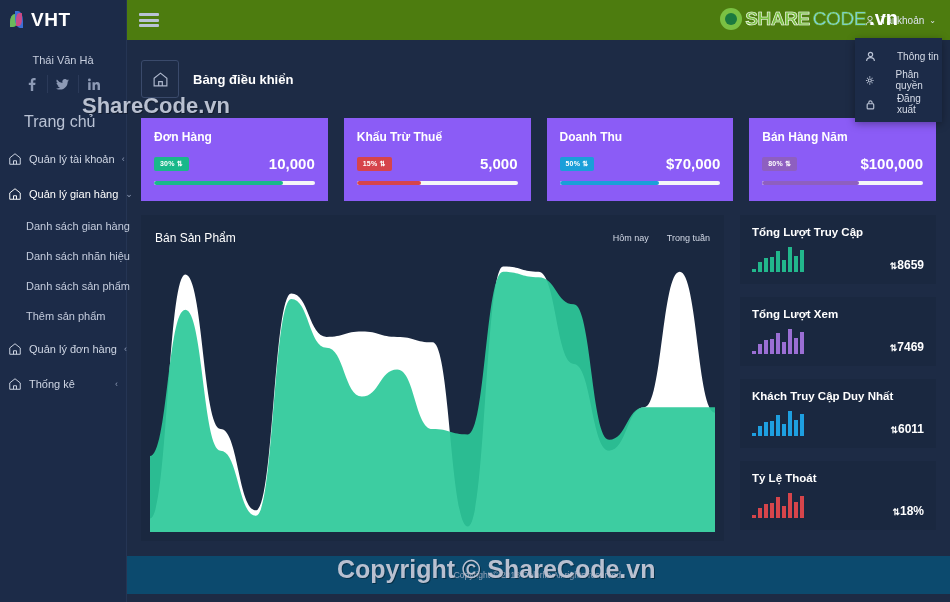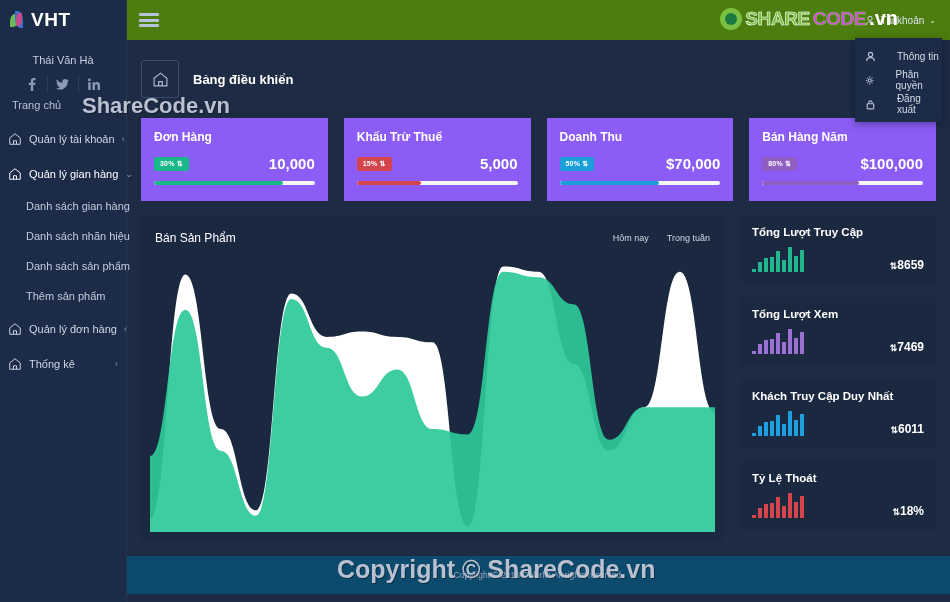--- a/index.html
+++ b/index.html
@@ -40,22 +40,22 @@
   }
   .socials a {
     width: 31px; height: 18px; display: flex; align-items: center; justify-content: center;
     color: #8d9ab5; font-size: 11px; text-decoration: none;
     border-right: 1px solid #2b3a59;
   }
   .socials a:last-child { border-right: none; }
   .socials svg { fill: #8d9ab5; }
 
   .nav-caption {
-    margin-top: 6px; padding-left: 12px;
-    color: #b9c2d4; font-size: 11px;
+    margin-top: 20px; padding-left: 24px;
+    color: #b9c2d4; font-size: 16px;
   }
   .nav { margin-top: 10px; }
   .nav-item {
     height: 35px; display: flex; align-items: center;
     padding-left: 8px; padding-right: 8px;
     color: #cfd6e4; font-size: 11px; gap: 7px;
     cursor: pointer; position: relative;
   }
   .nav-item .ico { width: 14px; height: 14px; flex: 0 0 14px; }
   .nav-item .ico svg { display:block; }
@@ -110,21 +110,21 @@
     width: 22px; height: 22px; border-radius: 50%;
     background: #7ac143; position: relative;
   }
   #wm-logo .circ::after {
     content: ""; position: absolute; left: 5px; top: 5px;
     width: 12px; height: 12px; border-radius: 50%;
     background: #1b7a3f;
   }
   #wm-logo .t1 { color: #7ac143; font-size: 19px; font-weight: bold; letter-spacing: -.4px;
     -webkit-text-stroke: .6px #fff; }
-  #wm-logo .t2 { color: #d946ef; font-size: 19px; font-weight: bold; letter-spacing: -.4px;
+  #wm-logo .t2 { color: #7dd3fc; font-size: 19px; font-weight: normal; letter-spacing: -.4px;
     -webkit-text-stroke: .6px #7ac143;}
   #wm-logo .t3 { color: #ffffff; font-size: 20px; font-weight: bold; }
 
   
   #main { position: absolute; left: 127px; top: 40px; right: 0; bottom: 0; }
 
   #page-head {
     height: 78px; padding: 0 14px;
     display: flex; align-items: center; gap: 14px;
   }

